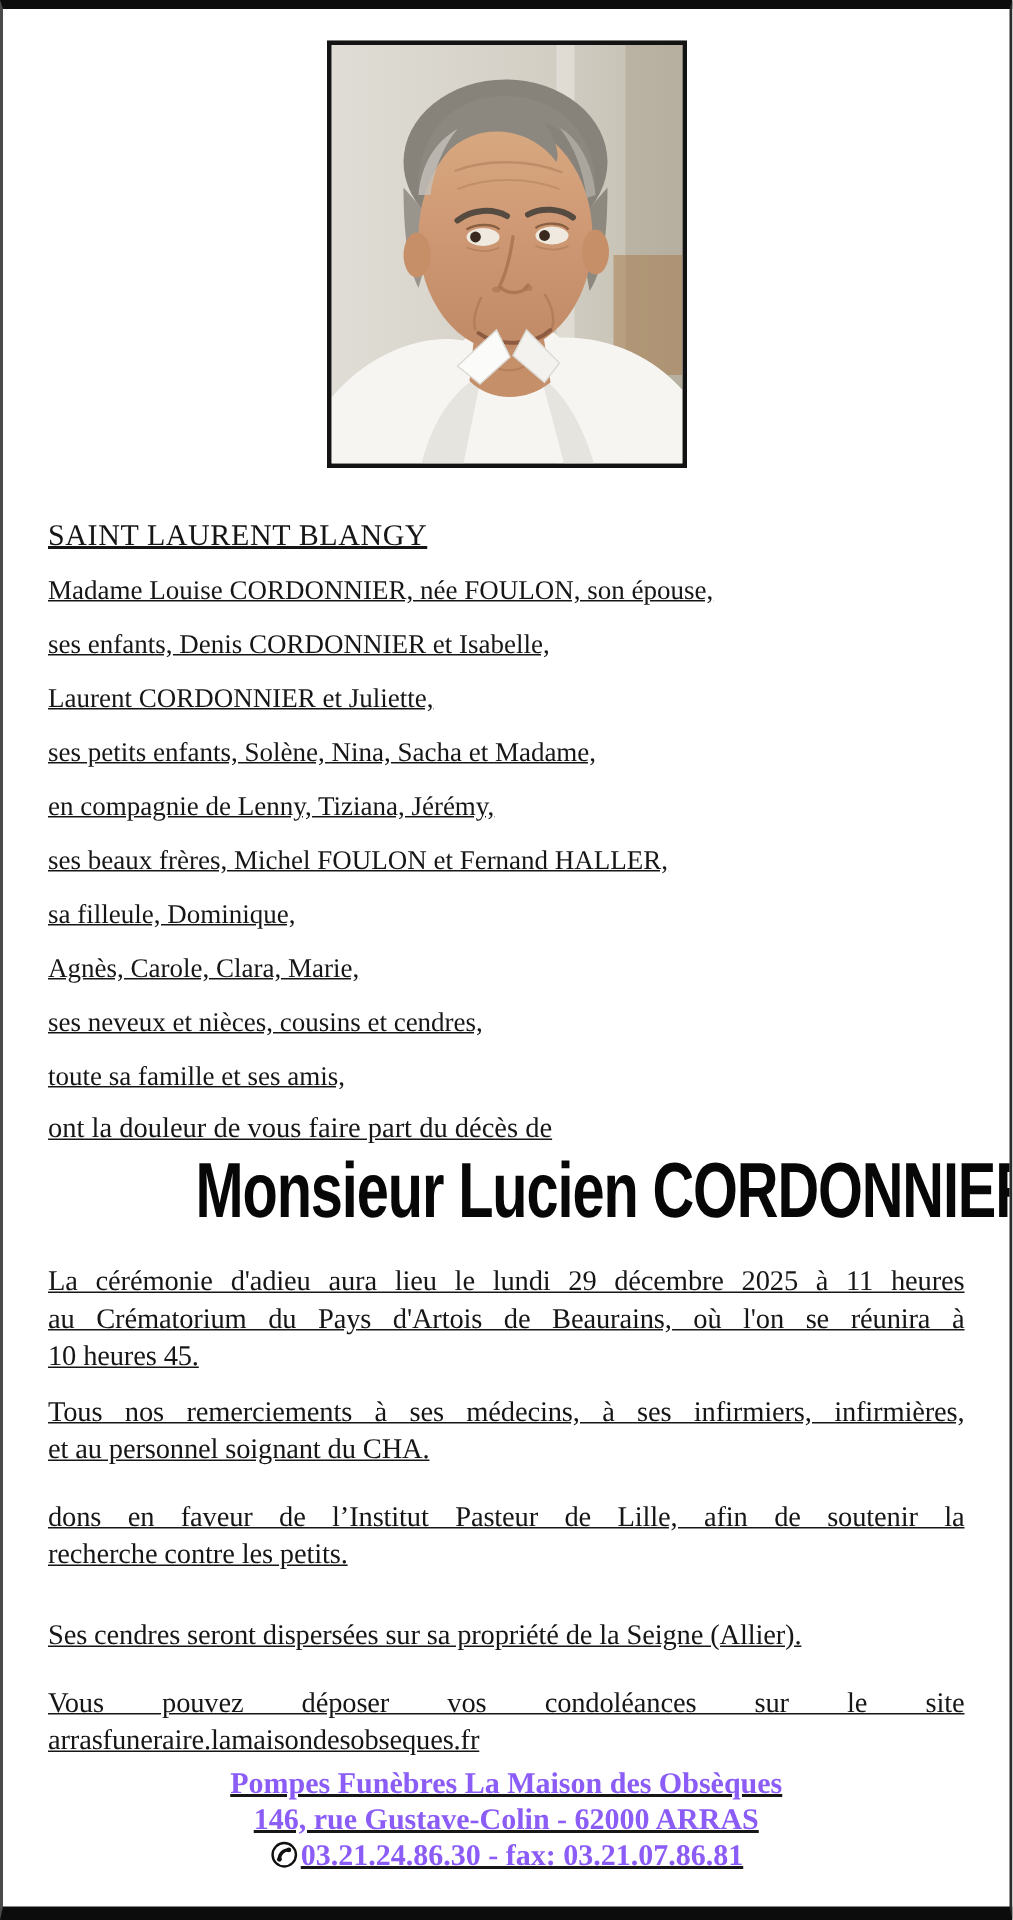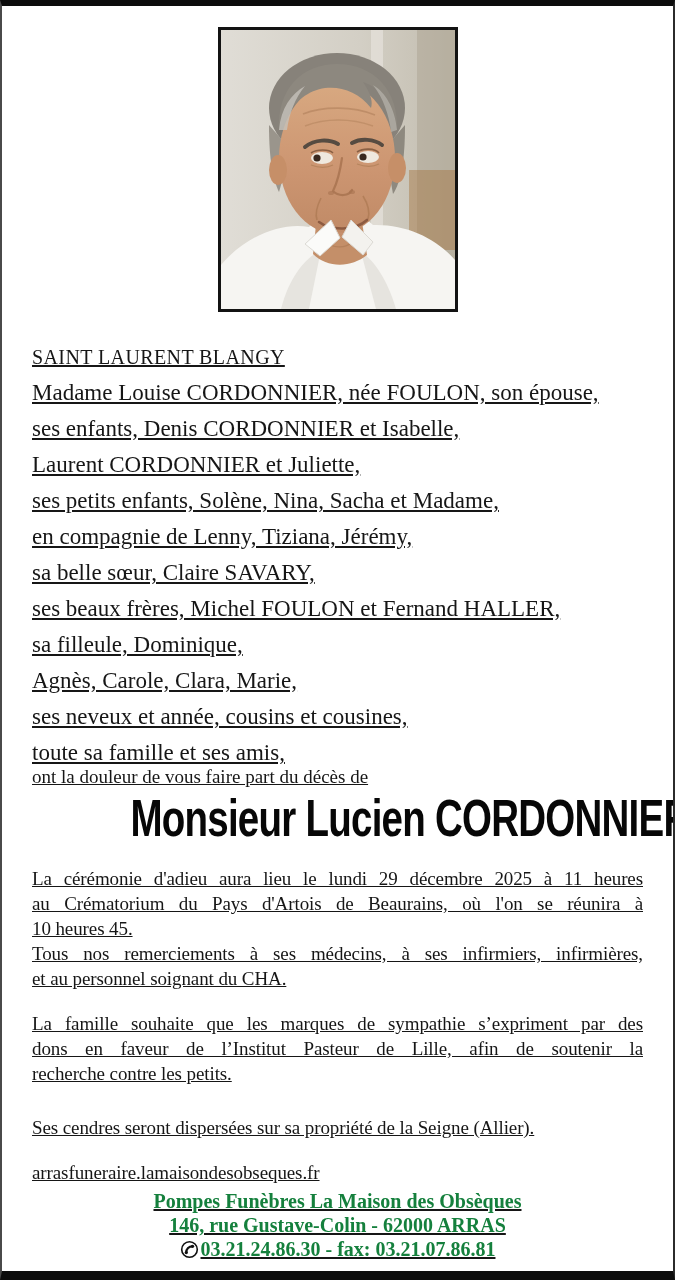--- a/index.html
+++ b/index.html
@@ -12,40 +12,40 @@
     text-decoration:underline;
   }
   .photo-frame {
     width:234px; height:279px; border:3px solid #131313;
     margin:21px auto 0; background:#d8d5cd; overflow:hidden;
   }
   .photo-frame svg { display:block; }
   .content { padding:0 30px; }
   .city { margin-top:33px; font-size:20px; line-height:24px; letter-spacing:0.4px; }
   .family { margin-top:7px; }
-  .fl { font-size:23px; line-height:24px;margin-top:12px; }
-  .intro { font-size:19px; line-height:24px; }
+  .fl { font-size:18px; line-height:24px;margin-top:12px; }
+  .intro { margin-top:12px; font-size:19px; line-height:24px; }
   .name-wrap { text-align:center; height:58px; line-height:58px; overflow:visible; }
   .name {
     display:inline-block; white-space:nowrap;
     font-family:"Liberation Sans", sans-serif; font-weight:700;
     font-size:52px; letter-spacing:-1px; color:#070707;
     transform:scaleX(0.74); transform-origin:50% 50%;
   }
   .para { font-size:19px; line-height:25px; letter-spacing:-0.1px; }
   .bl {}
   .j { text-align:justify; text-align-last:justify; }
   .p1 { margin-top:4px; }
   .p2 { margin-top:19px; }
-  .p3 { }
+  .p3 { margin-top:12px; }
   .p4 { margin-top:11px; }
   .p5 { margin-top:20px; }
   .p6 { margin-top:29px; }
   .p7 { margin-top:20px; }
-  .footer { margin-top:4px; text-align:center; font-weight:700; font-size:20px; line-height:24px; color:#15803d; }
+  .footer { margin-top:4px; text-align:center; font-weight:700; font-size:20px; line-height:24px; color:#8b5cf6; }
   .phone-row svg { vertical-align:-3px; margin-right:2px; }
 </style>
 </head>
 <body>
 
 <div class="page">
 
   <div class="photo-frame">
     <svg width="234" height="279" viewBox="0 0 234 279" xmlns="http://www.w3.org/2000/svg">
       <defs>
@@ -119,25 +119,24 @@
   <div class="content">
 
     <div class="city">SAINT LAURENT BLANGY</div>
 
     <div class="family">
       <div class="fl">Madame Louise CORDONNIER, née FOULON, son épouse,</div>
       <div class="fl">ses enfants, Denis CORDONNIER et Isabelle,</div>
       <div class="fl">Laurent CORDONNIER et Juliette,</div>
       <div class="fl">ses petits enfants, Solène, Nina, Sacha et Madame,</div>
       <div class="fl">en compagnie de Lenny, Tiziana, Jérémy,</div>
-      <div class="fl">sa belle sœur, Claire SAVARY,</div>
       <div class="fl">ses beaux frères, Michel FOULON et Fernand HALLER,</div>
       <div class="fl">sa filleule, Dominique,</div>
       <div class="fl">Agnès, Carole, Clara, Marie,</div>
-      <div class="fl">ses neveux et année, cousins et cousines,</div>
+      <div class="fl">ses neveux et nièces, cousins et cendres,</div>
       <div class="fl">toute sa famille et ses amis,</div>
     </div>
 
     <div class="intro">ont la douleur de vous faire part du décès de</div>
 
     <div class="name-wrap">
       <span class="name">Monsieur Lucien CORDONNIER</span>
     </div>
 
 
@@ -147,30 +146,30 @@
       <div class="bl">10 heures 45.</div>
     </div>
 
     <div class="para p3">
       <div class="bl j">Tous nos remerciements à ses médecins, à ses infirmiers, infirmières,</div>
       <div class="bl">et au personnel soignant du CHA.</div>
     </div>
 
 
     <div class="para p5">
-      <div class="bl j">La famille souhaite que les marques de sympathie s’expriment par des</div>
       <div class="bl j">dons en faveur de l’Institut Pasteur de Lille, afin de soutenir la</div>
       <div class="bl">recherche contre les petits.</div>
     </div>
 
     <div class="para p6">
       <div class="bl">Ses cendres seront dispersées sur sa propriété de la Seigne (Allier).</div>
     </div>
 
     <div class="para p7">
+      <div class="bl j">Vous pouvez déposer vos condoléances sur le site</div>
       <div class="bl">arrasfuneraire.lamaisondesobseques.fr</div>
     </div>
 
   </div>
 
   <div class="footer">
     <div>Pompes Funèbres La Maison des Obsèques</div>
     <div>146, rue Gustave-Colin - 62000 ARRAS</div>
     <div class="phone-row">
       <svg width="19" height="19" viewBox="0 0 20 20">

